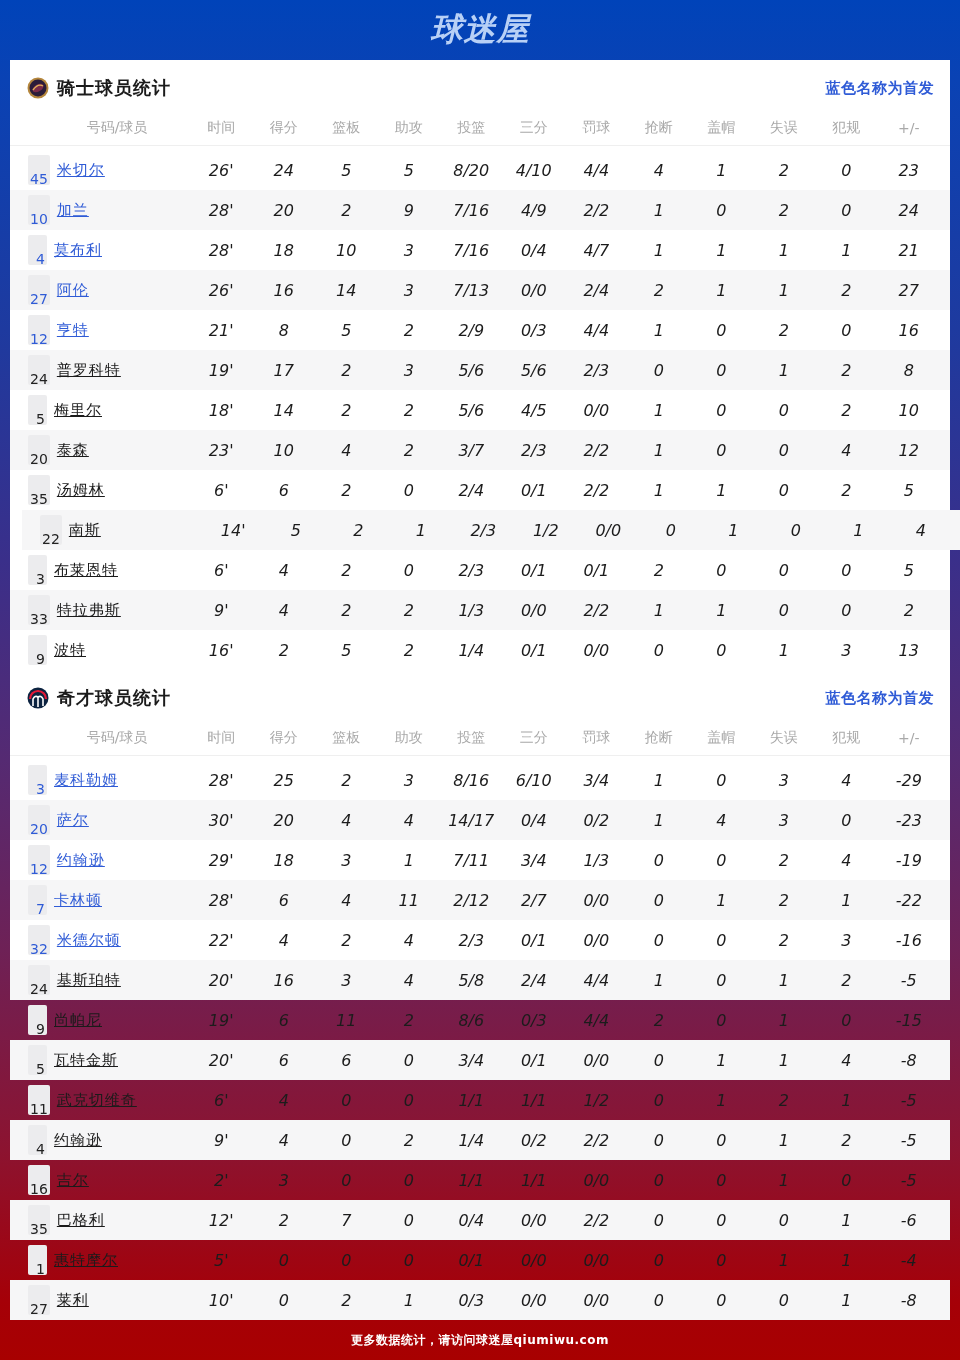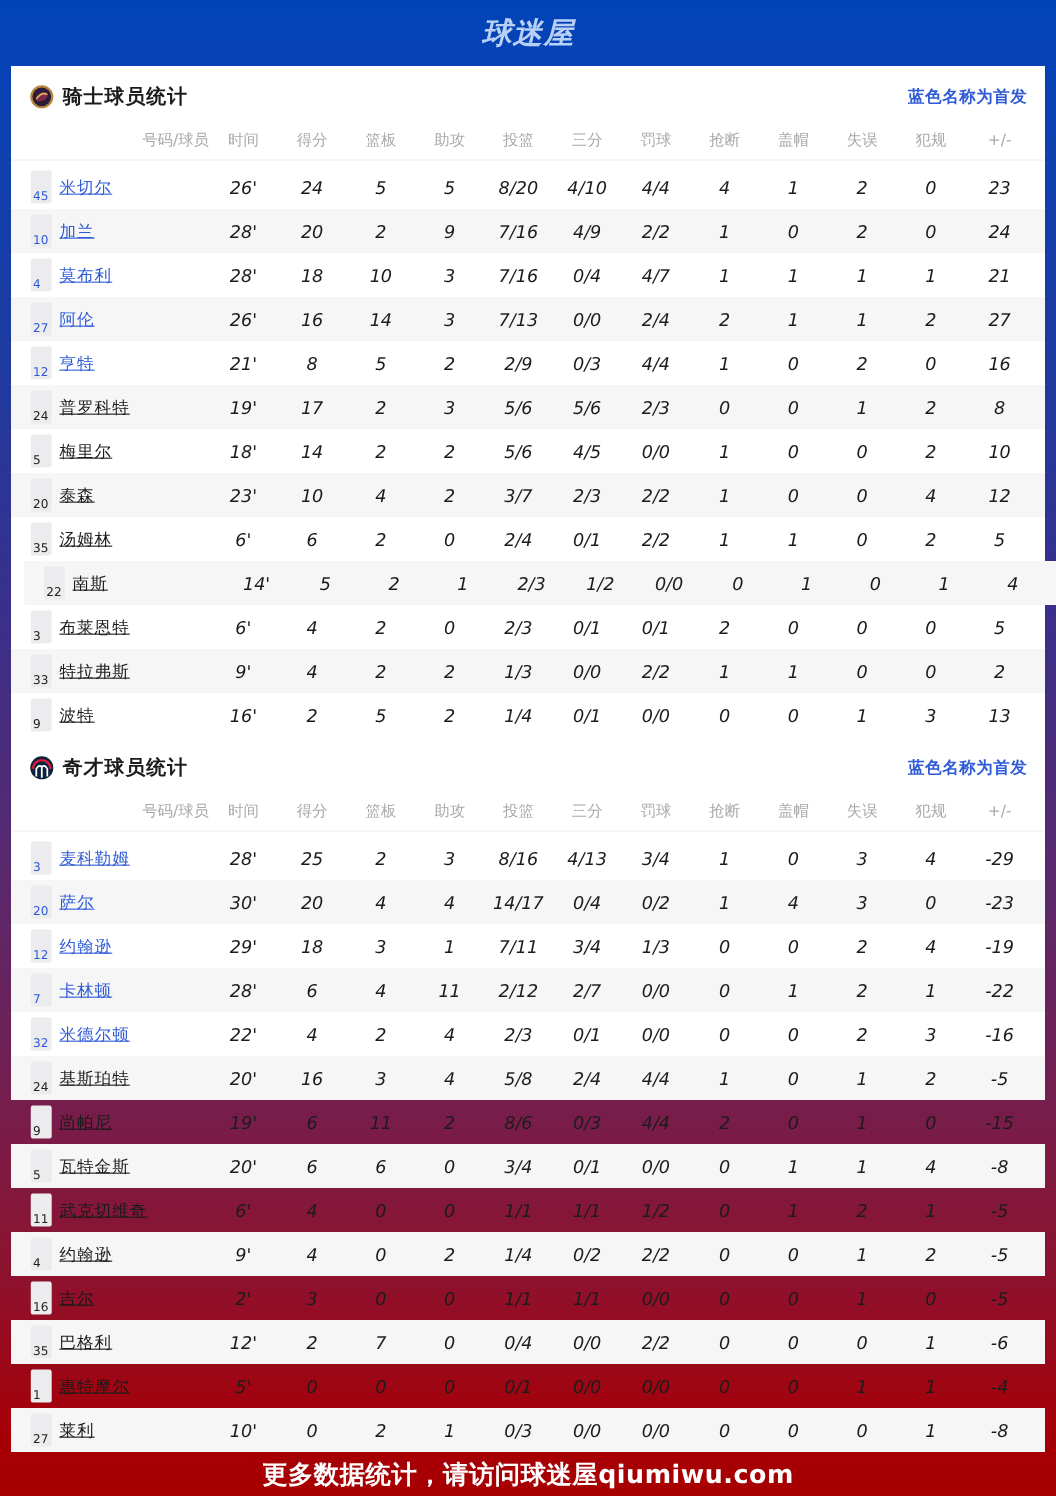--- a/index.html
+++ b/index.html
@@ -9,21 +9,21 @@
     background: linear-gradient(180deg, #0043b9 0px, #0a42b4 80px, #1e3a9f 330px, #3a2f8a 560px, #552a72 760px, #6e2156 950px, #8c1330 1150px, #a50008 1300px, #a80000 1360px);
     position: relative;
   }
   .brand-bar {
     position: absolute; left: 0; top: 0; width: 960px; height: 60px;
     display: flex; align-items: center; justify-content: center;
   }
   .brand-logo {
     font-family: "DejaVu Sans", sans-serif;
     font-weight: bold; font-style: italic;
-    font-size: 27px; letter-spacing: 1px;
+    font-size: 32px; letter-spacing: 1px;
     color: #b8d0f6;
   }
   .card {
     position: absolute; left: 10px; top: 60px; width: 940px; height: 900px;
     background: #ffffff;
   }
   .section-head {
     position: absolute; left: 0; width: 940px; height: 56px;
     display: flex; align-items: center; justify-content: space-between;
     padding: 0 16px 0 17px;
@@ -38,34 +38,34 @@
     border-bottom: 1px solid #efefef;
   }
   .hcell { font-size: 14px; color: #a9a9a9; text-align: center; }
   .row {
     position: absolute; left: 0; width: 940px; height: 40px;
     display: flex; align-items: center;
   }
   .row.alt { background: #f6f6f7; }
   .c-player { width: 180px; padding-left: 18px; display: flex; align-items: center; }
   .c-stat { width: 62.5px; text-align: center; font-size: 16px; font-style: italic; color: #1c1c1c; font-family: "DejaVu Sans", sans-serif; }
-  .h-player { width: 180px; padding-left: 34px; text-align: right; }
+  .h-player { width: 180px; padding-left: 34px; text-align: center; }
   .badge {
     display: inline-block; min-width: 19px; height: 18px; line-height: 18px;
     background: #ececee; border-radius: 2px;
-    font-size: 11px; text-align: left; margin-right: 7px; padding: 15px 2px;
+    font-size: 14px; text-align: right; margin-right: 7px; padding: 15px 2px;
     color: #222;
   }
   .badge.starter { color: #2f5bd6; }
   .pname { font-size: 15px; color: #1b1b1b; letter-spacing: 1px; text-decoration: underline; }
   .pname.starter { color: #2f5bd6; }
   .footer {
     position: absolute; left: 0; top: 1320px; width: 960px; height: 40px;
     display: flex; align-items: center; justify-content: center;
-    color: #ffffff; font-size: 23px; font-weight: bold; letter-spacing: 0.5px;
+    color: #ffffff; font-size: 12px; font-weight: bold; letter-spacing: 0.5px;
   }
 </style>
 </head>
 <body>
 
 <div class="brand-bar">
   <span class="brand-logo">球迷屋</span>
 </div>
 
 <div class="card">
@@ -371,21 +371,21 @@
       <div class="row" style="top: 700px;">
         <div class="c-player">
           <span class="badge starter">3</span>
           <span class="pname starter">麦科勒姆</span>
         </div>
         <span class="c-stat">28'</span>
         <span class="c-stat">25</span>
         <span class="c-stat">2</span>
         <span class="c-stat">3</span>
         <span class="c-stat">8/16</span>
-        <span class="c-stat">4/13</span>
+        <span class="c-stat">6/10</span>
         <span class="c-stat">3/4</span>
         <span class="c-stat">1</span>
         <span class="c-stat">0</span>
         <span class="c-stat">3</span>
         <span class="c-stat">4</span>
         <span class="c-stat">-29</span>
       </div>
       <div class="row alt" style="top: 740px;">
         <div class="c-player">
           <span class="badge starter">20</span>

